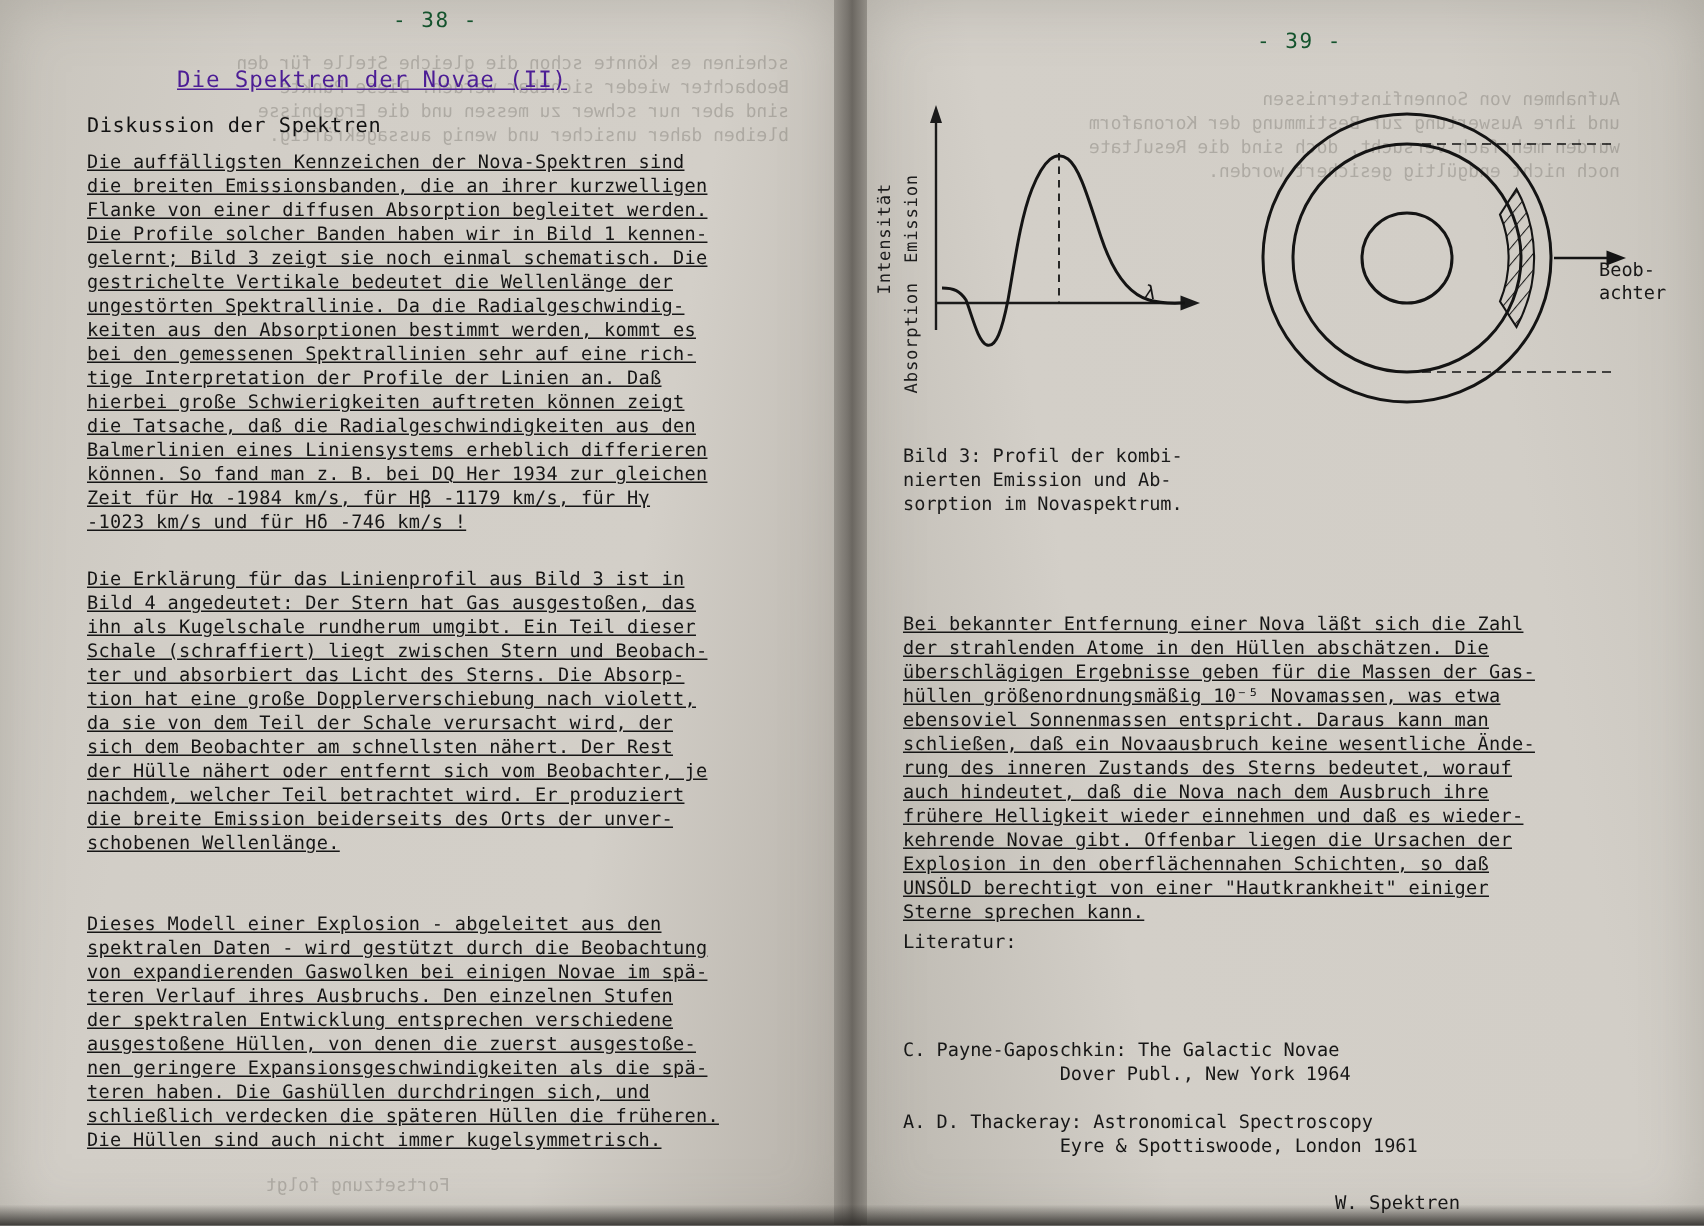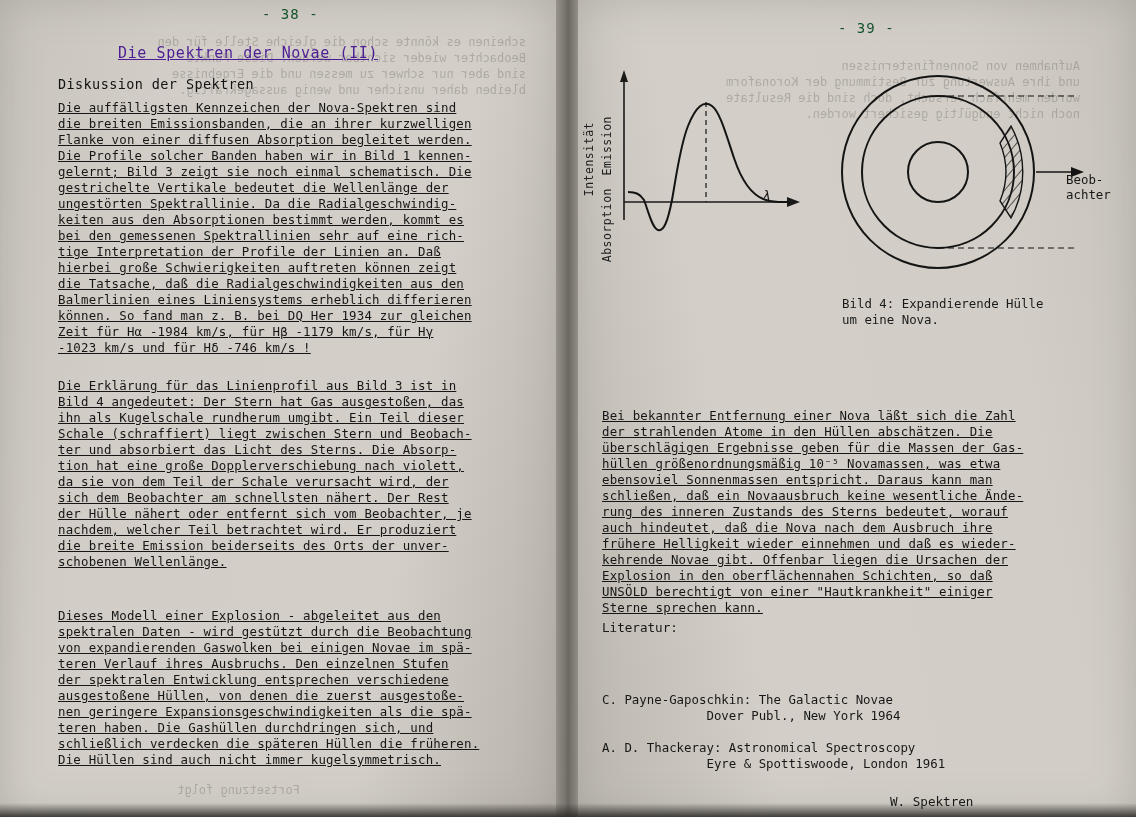--- a/index.html
+++ b/index.html
@@ -260,22 +260,23 @@
       </g>
 
       <line x1="108" y1="36" x2="246" y2="36" stroke="#141414" stroke-width="1.1" stroke-dasharray="6,4"></line>
       <line x1="108" y1="188" x2="246" y2="188" stroke="#141414" stroke-width="1.1" stroke-dasharray="6,4"></line>
 
       <line x1="206" y1="112" x2="244" y2="112" stroke="#141414" stroke-width="1.6"></line>
       <polygon points="254,112 241,107 241,117" fill="#141414"></polygon>
     </svg>
   </div>
 
-  <div class="caption" id="cap4">Bild 4: Expandierende Hülle
-um eine Nova.</div>
+  <div class="caption" id="cap3">Bild 3: Profil der kombi-
+nierten Emission und Ab-
+sorption im Novaspektrum.</div>
 
   <div class="col" id="body-right-1">Bei bekannter Entfernung einer Nova läßt sich die Zahl
 der strahlenden Atome in den Hüllen abschätzen. Die
 überschlägigen Ergebnisse geben für die Massen der Gas-
 hüllen größenordnungsmäßig 10⁻⁵ Novamassen, was etwa
 ebensoviel Sonnenmassen entspricht. Daraus kann man
 schließen, daß ein Novaausbruch keine wesentliche Ände-
 rung des inneren Zustands des Sterns bedeutet, worauf
 auch hindeutet, daß die Nova nach dem Ausbruch ihre
 frühere Helligkeit wieder einnehmen und daß es wieder-

